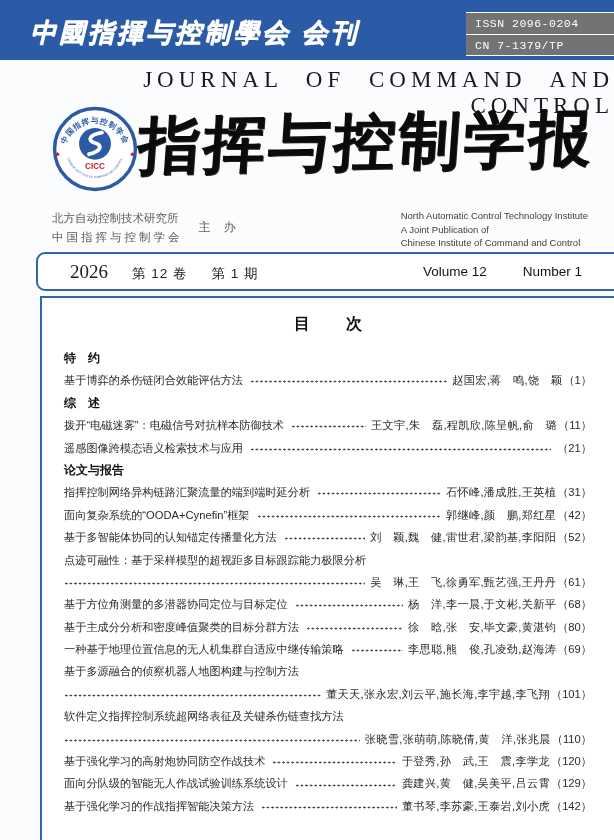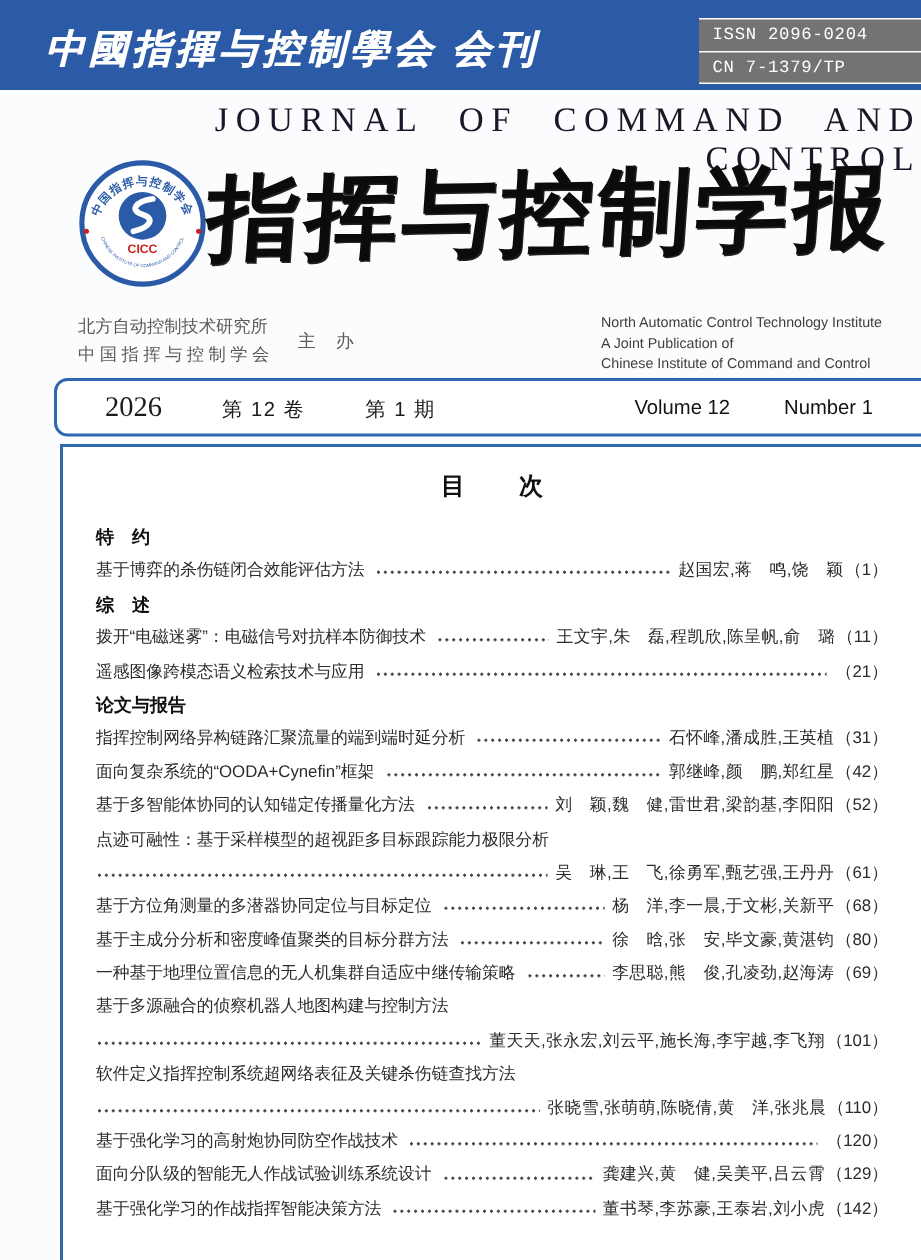--- a/index.html
+++ b/index.html
@@ -46,21 +46,21 @@
   .pub-zh .lines { font-size:11.5px; line-height:19px; }
   .pub-zh .lines .l2 { letter-spacing:3px; }
   .role { font-size:12px; color:#5a5a5a; letter-spacing:5px; }
   .pub-en { font-size:9.5px; color:#3e3e3e; line-height:13.5px; padding-top:3px; }
   
   .issue-bar {
     position:absolute; left:36px; top:252px; width:588px; height:39px;
     border:2px solid #2f67ae; border-radius:9px;
     display:flex; align-items:center; background:#fff;
   }
-  .issue-left { display:flex; align-items:baseline; gap:40px; padding-left:32px; color:#1c1c1c; }
+  .issue-left { display:flex; align-items:baseline; gap:24px; padding-left:32px; color:#1c1c1c; }
   .issue-year { font-family:"Liberation Serif","DejaVu Serif",serif; font-size:19px; }
   .issue-zh { font-size:13.5px; letter-spacing:1px; }
   .issue-right { margin-left:auto; display:flex; gap:36px; padding-right:40px; font-size:13.5px; color:#141414; }
   
   .toc-box {
     position:absolute; left:40px; top:296px; width:586px; height:560px;
     border:2.5px solid #2f67ae; background:#fff;
     padding:12px 0 0 22px;
   }
   .toc-heading {
@@ -223,20 +223,21 @@
           <span class="title">软件定义指挥控制系统超网络表征及关键杀伤链查找方法</span>
         </div>
         <div class="toc-line">
           <span class="leader lead-start"></span>
           <span class="authors">张晓雪,张萌萌,陈晓倩,黄　洋,张兆晨</span>
           <span class="pageno">（110）</span>
         </div>
         <div class="toc-line">
           <span class="title">基于强化学习的高射炮协同防空作战技术</span>
           <span class="leader"></span>
+          <span class="authors">于登秀,孙　武,王　震,李学龙</span>
           <span class="pageno">（120）</span>
         </div>
         <div class="toc-line">
           <span class="title">面向分队级的智能无人作战试验训练系统设计</span>
           <span class="leader"></span>
           <span class="authors">龚建兴,黄　健,吴美平,吕云霄</span>
           <span class="pageno">（129）</span>
         </div>
         <div class="toc-line">
           <span class="title">基于强化学习的作战指挥智能决策方法</span>

